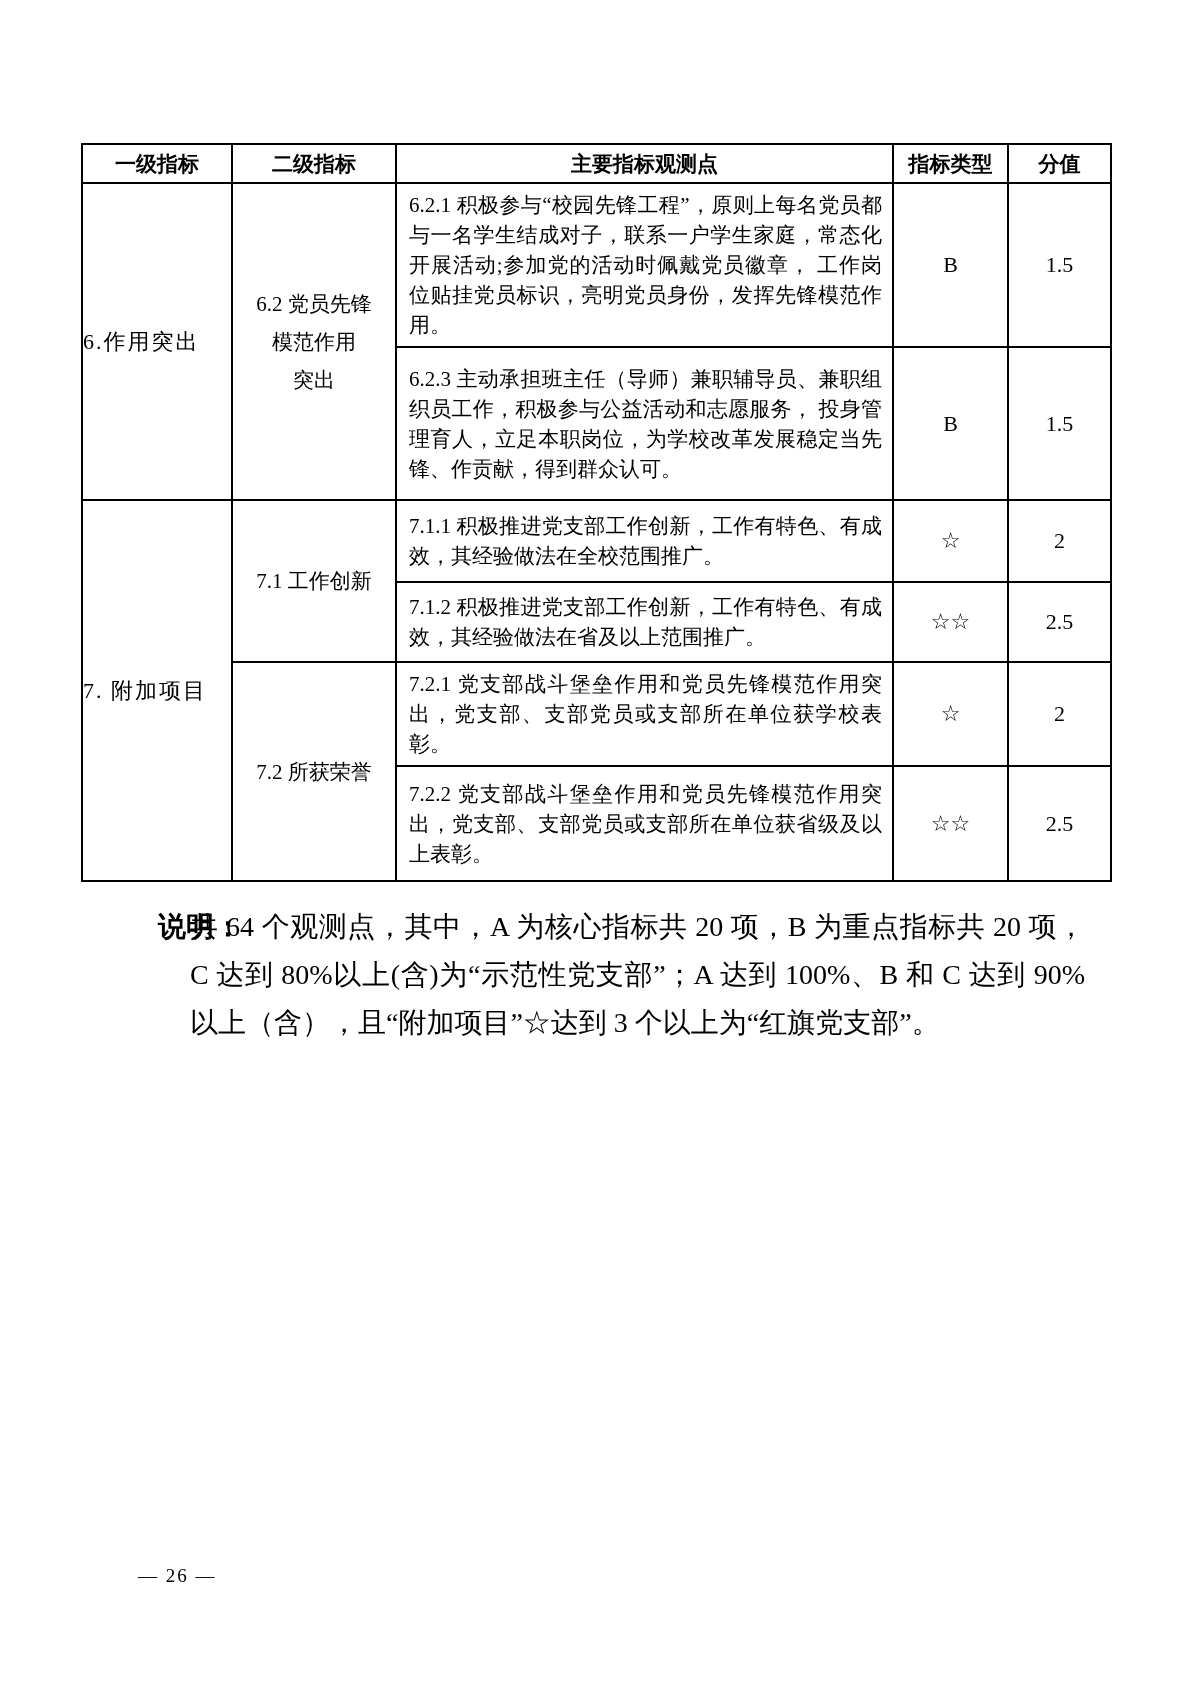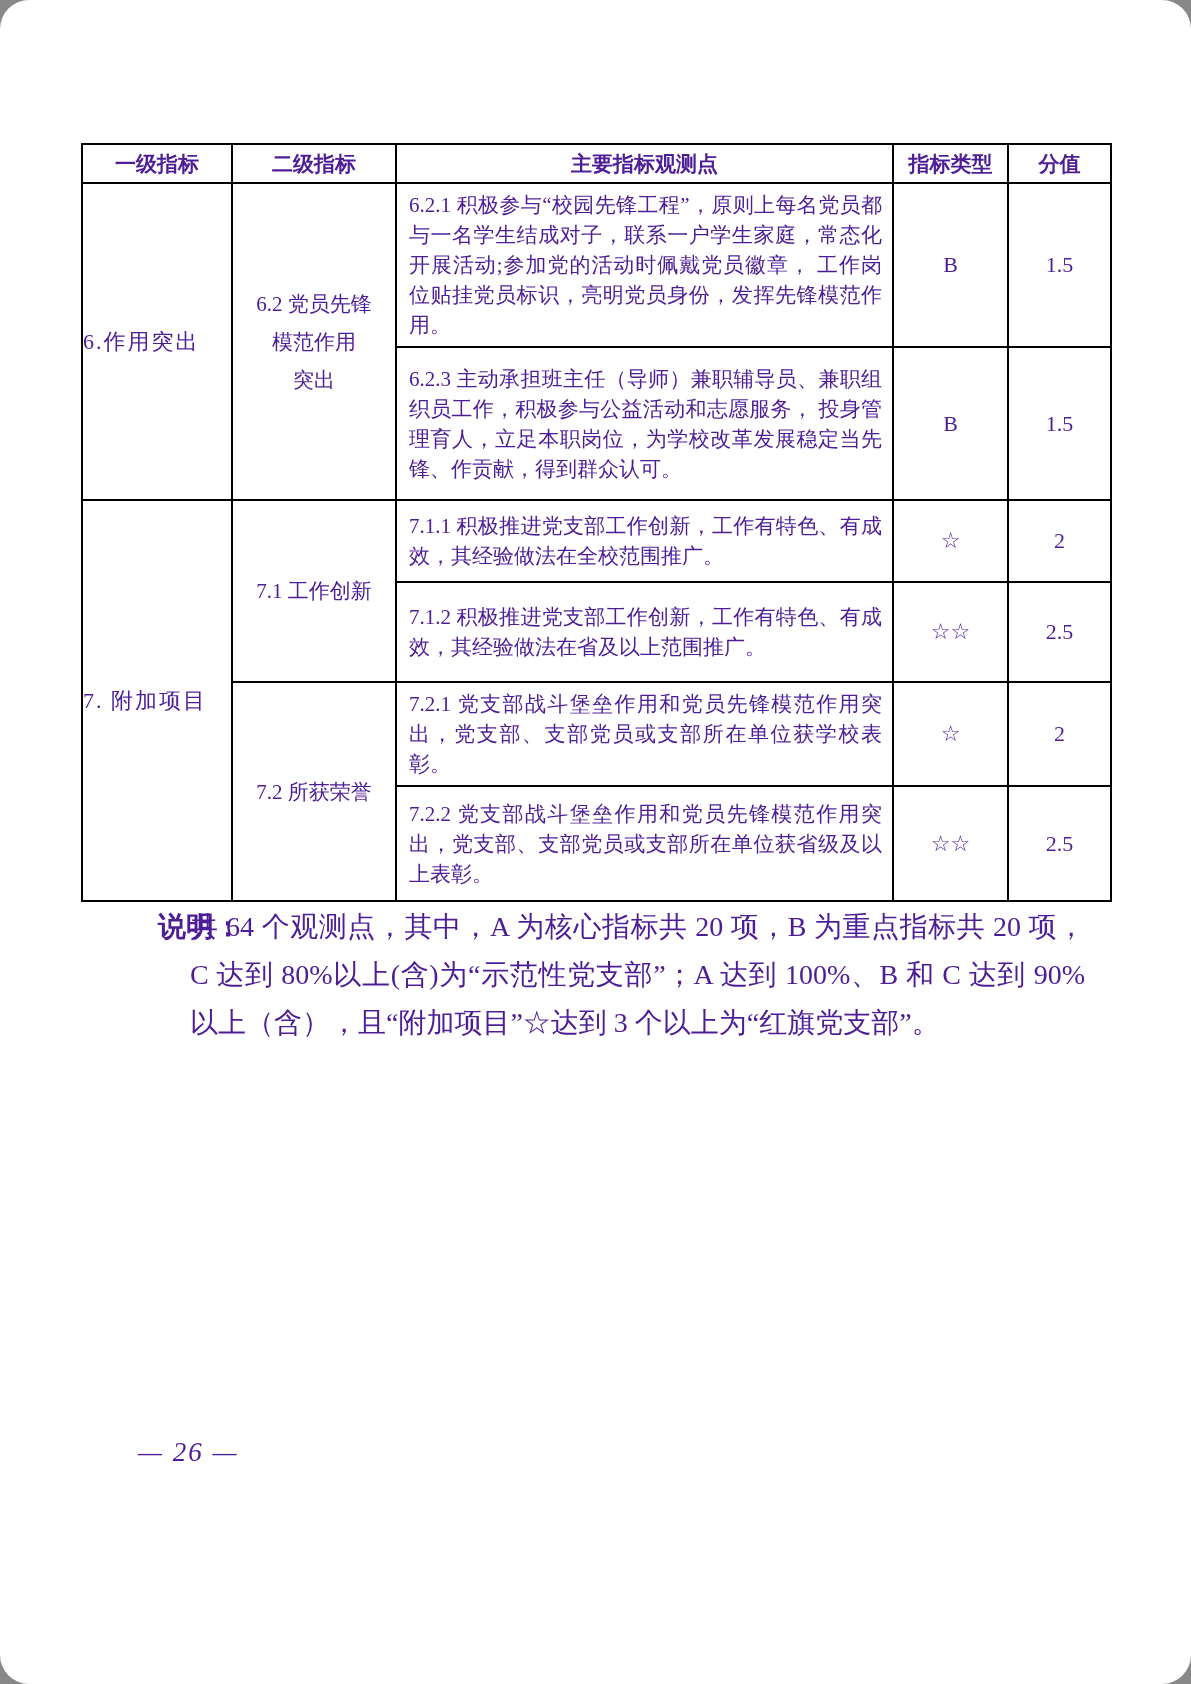--- a/index.html
+++ b/index.html
@@ -3,24 +3,23 @@
 <meta charset="utf-8">
 <style>
   * { margin: 0; padding: 0; box-sizing: border-box; }
   html, body { background: #888; }
   .page {
     position: relative;
     width: 1191px;
     height: 1684px;
     margin: 0 auto;
     background: #ffffff;
-    color: #4c1d95;
+    color: #000000;
     font-family: "Liberation Serif", "DejaVu Serif", serif;
     overflow: hidden;
-    border-radius: 29px;
   }
 
   
   table.indicator-table {
     position: absolute;
     left: 81px;
     top: 143px;
     width: 1029px;
     border-collapse: collapse;
     table-layout: fixed;
@@ -40,21 +39,21 @@
     font-family: "Liberation Sans", "DejaVu Sans", sans-serif;
     font-weight: bold;
     font-size: 21px;
     text-align: center;
     padding: 2px;
   }
   .rh-header { height: 39px; }
   .rh-621 { height: 155px; }
   .rh-623 { height: 153px; }
   .rh-711 { height: 82px; }
-  .rh-712 { height: 100px; }
+  .rh-712 { height: 80px; }
   .rh-721 { height: 93px; }
   .rh-722 { height: 115px; }
 
   td.level1-cell {
     text-align: left;
     font-size: 22px;
     letter-spacing: 2px;
   }
   td.level2-cell {
     text-align: center;
@@ -100,25 +99,24 @@
   .note-line.justify {
     white-space: normal;
     text-align: justify;
     text-align-last: justify;
   }
 
   
   .page-number {
     position: absolute;
     left: 138px;
-    top: 1432px;
-    font-size: 27px;
+    top: 1556px;
+    font-size: 19px;
     line-height: 40px;
     letter-spacing: 2px;
-    font-style: italic;
   }
 </style>
 </head>
 <body>
 
 <div class="page">
 
   <table class="indicator-table">
     <colgroup>
       <col class="c1">

